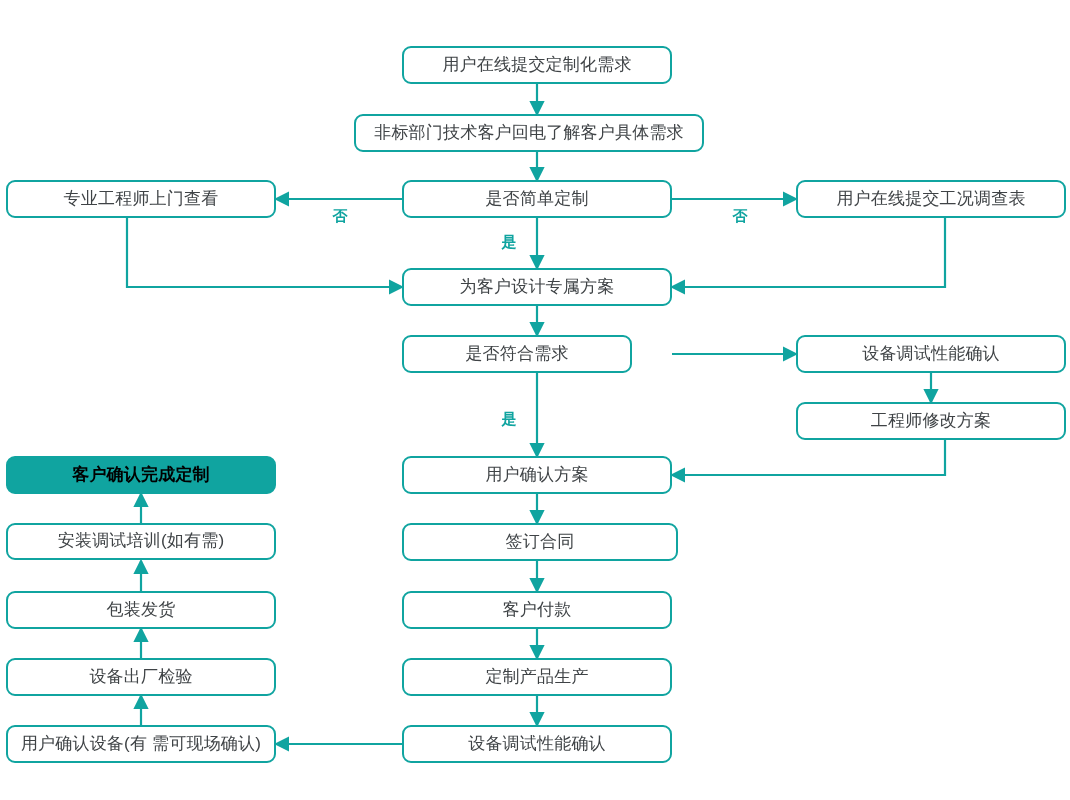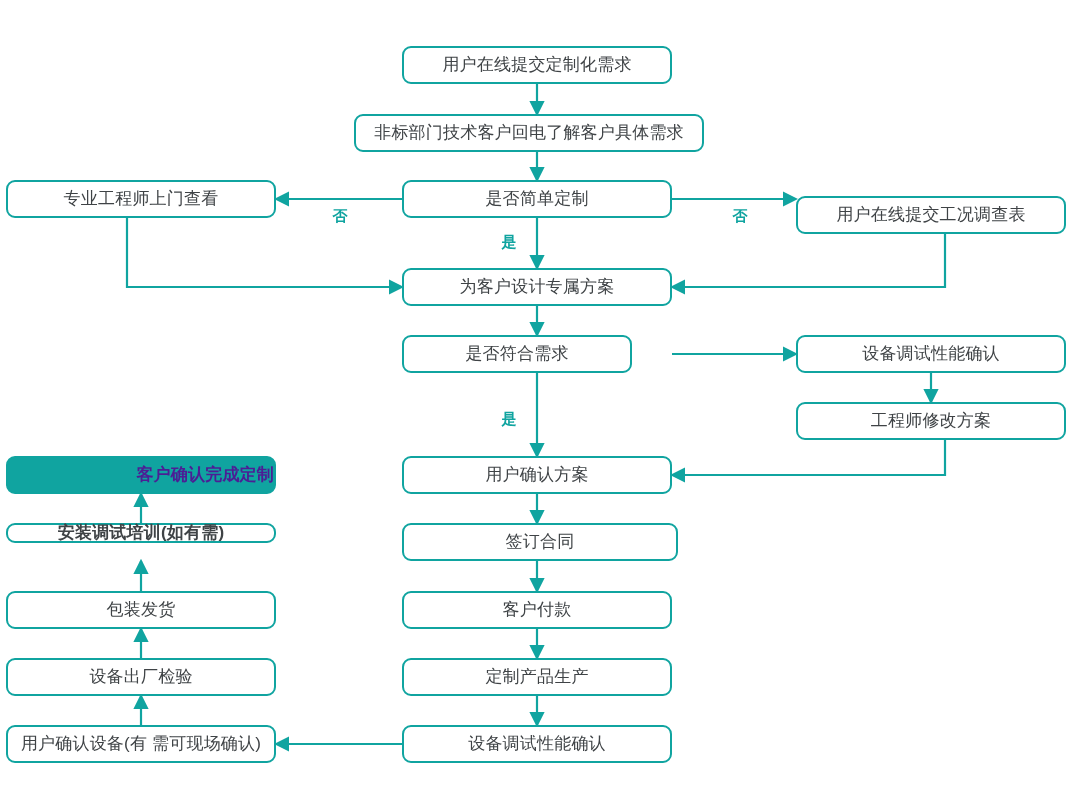--- a/index.html
+++ b/index.html
@@ -38,23 +38,22 @@
     display: flex;
     align-items: center;
     justify-content: center;
     text-align: center;
     white-space: nowrap;
     letter-spacing: 0.2px;
   }
   .node.filled {
     background: #10a4a0;
     border-color: #10a4a0;
-    color: #4c1d95;
+    color: #000000;
     font-weight: bold;
-    justify-content: flex-end;
   }
   .edge-label {
     position: absolute;
     color: #10a4a0;
     font-size: 15px;
     font-weight: bold;
     line-height: 1;
     white-space: nowrap;
     transform: translate(-50%, -50%);
   }
@@ -99,21 +98,21 @@
       </div>
       <div class="node" style="left: 354px; top: 114px; width: 350px; height: 38px;">
         <span>非标部门技术客户回电了解客户具体需求</span>
       </div>
       <div class="node" style="left: 402px; top: 180px; width: 270px; height: 38px;">
         <span>是否简单定制</span>
       </div>
       <div class="node" style="left: 6px; top: 180px; width: 270px; height: 38px; text-align: center;">
         <span>专业工程师上门查看</span>
       </div>
-      <div class="node" style="left: 796px; top: 180px; width: 270px; height: 38px; margin-top: 16px;">
+      <div class="node" style="left: 796px; top: 180px; width: 270px; height: 38px;">
         <span>用户在线提交工况调查表</span>
       </div>
       <div class="node" style="left: 402px; top: 268px; width: 270px; height: 38px;">
         <span>为客户设计专属方案</span>
       </div>
       <div class="node" style="left: 402px; top: 335px; width: 230px; height: 38px;">
         <span>是否符合需求</span>
       </div>
       <div class="node" style="left: 796px; top: 335px; width: 270px; height: 38px;">
         <span>设备调试性能确认</span>
@@ -138,21 +137,21 @@
       </div>
       <div class="node" style="left: 6px; top: 725px; width: 270px; height: 38px;">
         <span>用户确认设备(有 需可现场确认)</span>
       </div>
       <div class="node" style="left: 6px; top: 658px; width: 270px; height: 38px;">
         <span>设备出厂检验</span>
       </div>
       <div class="node" style="left: 6px; top: 591px; width: 270px; height: 38px;">
         <span>包装发货</span>
       </div>
-      <div class="node" style="left: 6px; top: 523px; width: 270px; height: 20px; font-weight: bold;">
+      <div class="node" style="left: 6px; top: 523px; width: 270px; height: 37px;">
         <span>安装调试培训(如有需)</span>
       </div>
       <div class="node filled" style="left: 6px; top: 456px; width: 270px; height: 38px;">
         <span>客户确认完成定制</span>
       </div>
     </div>
   <div id="label-layer">
       <div class="edge-label" style="left: 340px; top: 215px;">否</div>
       <div class="edge-label" style="left: 740px; top: 215px;">否</div>
       <div class="edge-label" style="left: 509px; top: 241px;">是</div>

